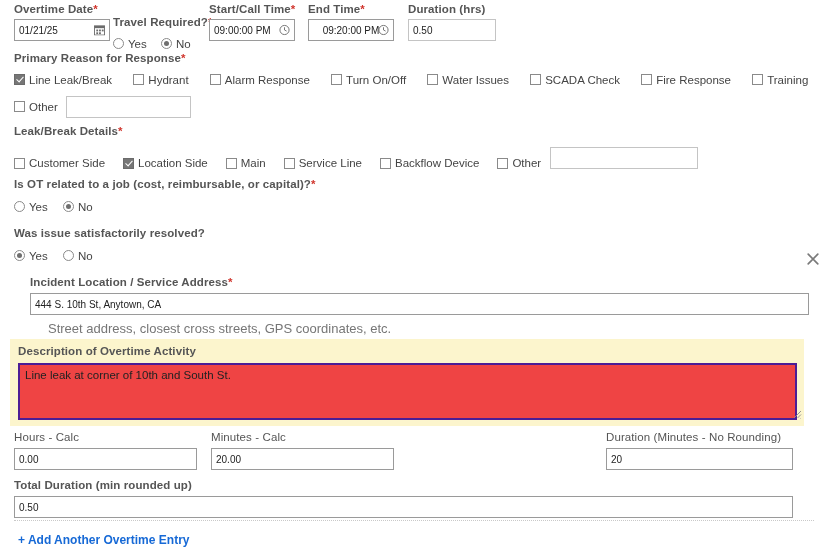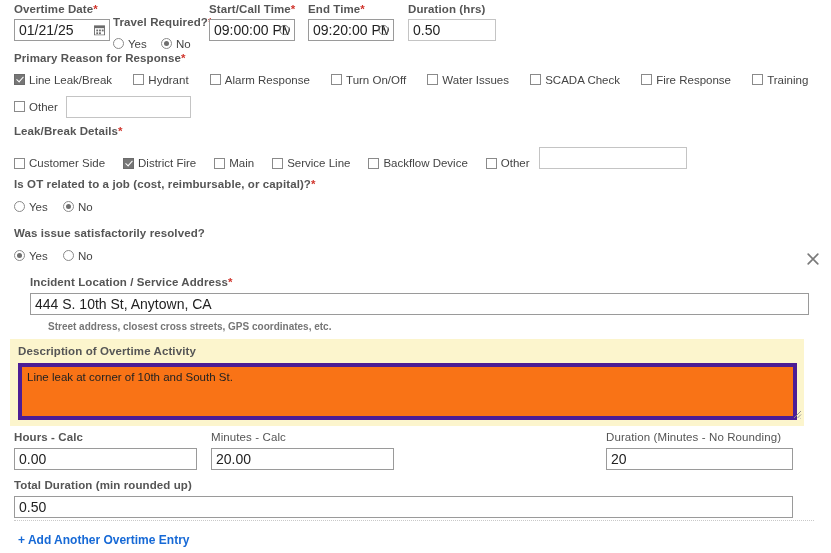--- a/index.html
+++ b/index.html
@@ -23,29 +23,29 @@
   
   .field-label {
     font-size: 11.5px;
     font-weight: bold;
     color: #555555;
     letter-spacing: 0.1px;
     white-space: nowrap;
   }
   .req { color: #d0342c; font-weight: bold; }
   .hint {
-    font-size: 10px;
+    font-size: 13px;
     color: #767676;
-    font-weight: bold;
+    font-weight: normal;
   }
 
   
   .txt {
     font-family: "Liberation Sans", sans-serif;
-    font-size: 14px;
+    font-size: 10px;
     color: #222222;
     border: 1px solid #9a9a9a;
     background: #ffffff;
     height: 22px;
     padding: 4px 4px;
     outline: none;
     display: block;
   }
   .txt.light { border-color: #c4c4c4; }
   .input-wrap { position: relative; display: inline-block; }
@@ -111,22 +111,22 @@
 
   
   .desc-panel {
     position: absolute;
     background: #fcf5cd;
   }
   textarea.desc-area {
     font-family: "Liberation Sans", sans-serif;
     font-size: 11.5px;
     color: #222222;
-    border: 4px solid #4c1d95;
-    background: #f97316;
+    border: 2px solid #4c1d95;
+    background: #ef4444;
     padding: 3px 5px;
     outline: none;
     resize: none;
     display: block;
     line-height: 1.3;
   }
   .resize-grip {
     position: absolute;
     right: 2px;
     bottom: 1px;
@@ -203,21 +203,21 @@
             <circle cx="6" cy="6" r="5" fill="none" stroke="#6b6b6b"></circle>
             <path d="M6 3 L6 6 L8.3 7.2" fill="none" stroke="#6b6b6b" stroke-width="1"></path>
           </svg>
       </span>
     </div>
   </div>
 
   <div class="abs" style="left:308px; top:3px;">
     <div class="field-label"><span>End Time</span><span class="req">*</span></div>
     <div class="input-wrap" style="margin-top:4px;">
-      <input class="txt" style="width: 86px;" value="09:20:00 PM">
+      <input class="txt" style="width: 86px; text-align: center;" value="09:20:00 PM">
       <span class="glyph">
         <svg width="11" height="11" viewBox="0 0 12 12">
             <circle cx="6" cy="6" r="5" fill="none" stroke="#6b6b6b"></circle>
             <path d="M6 3 L6 6 L8.3 7.2" fill="none" stroke="#6b6b6b" stroke-width="1"></path>
           </svg>
       </span>
     </div>
   </div>
 
   <div class="abs" style="left:408px; top:3px;">
@@ -274,21 +274,21 @@
 
   <div class="abs" style="left:14px; top:125px;">
     <div class="field-label"><span>Leak/Break Details</span><span class="req">*</span></div>
     <div style="margin-top:10px; display:flex; align-items:flex-end;">
       <span class="opt" style="margin-right:18px;">
           <span class="box"></span>
           <span class="opt-label">Customer Side</span>
         </span>
       <span class="opt" style="margin-right:18px;">
           <span class="box checked"></span>
-          <span class="opt-label">District Fire</span>
+          <span class="opt-label">Location Side</span>
         </span>
       <span class="opt" style="margin-right:18px;">
           <span class="box"></span>
           <span class="opt-label">Main</span>
         </span>
       <span class="opt" style="margin-right:18px;">
           <span class="box"></span>
           <span class="opt-label">Service Line</span>
         </span>
       <span class="opt" style="margin-right:18px;">
@@ -349,21 +349,21 @@
       <textarea class="desc-area" style="width: 779px; height: 57px;">Line leak at corner of 10th and South St.</textarea>
       <span class="resize-grip">
         <svg width="10" height="10" viewBox="0 0 10 10">
             <path d="M9 2 L2 9 M9 5.5 L5.5 9 M9 9 L8.6 9.4" stroke="#8a8a8a" stroke-width="0.9"></path>
           </svg>
       </span>
     </div>
   </div>
 
   <div class="abs" style="left:14px; top:431px;">
-    <div class="field-label" style="font-weight:bold; color:#555;">Hours - Calc</div>
+    <div class="field-label" style="font-weight:normal; color:#555;">Hours - Calc</div>
     <input class="txt" style="width: 183px; margin-top: 5px;" value="0.00">
   </div>
 
   <div class="abs" style="left:211px; top:431px;">
     <div class="field-label" style="font-weight:normal; color:#555;">Minutes - Calc</div>
     <input class="txt" style="width: 183px; margin-top: 5px;" value="20.00">
   </div>
 
 
   <div class="abs" style="left:606px; top:431px;">

